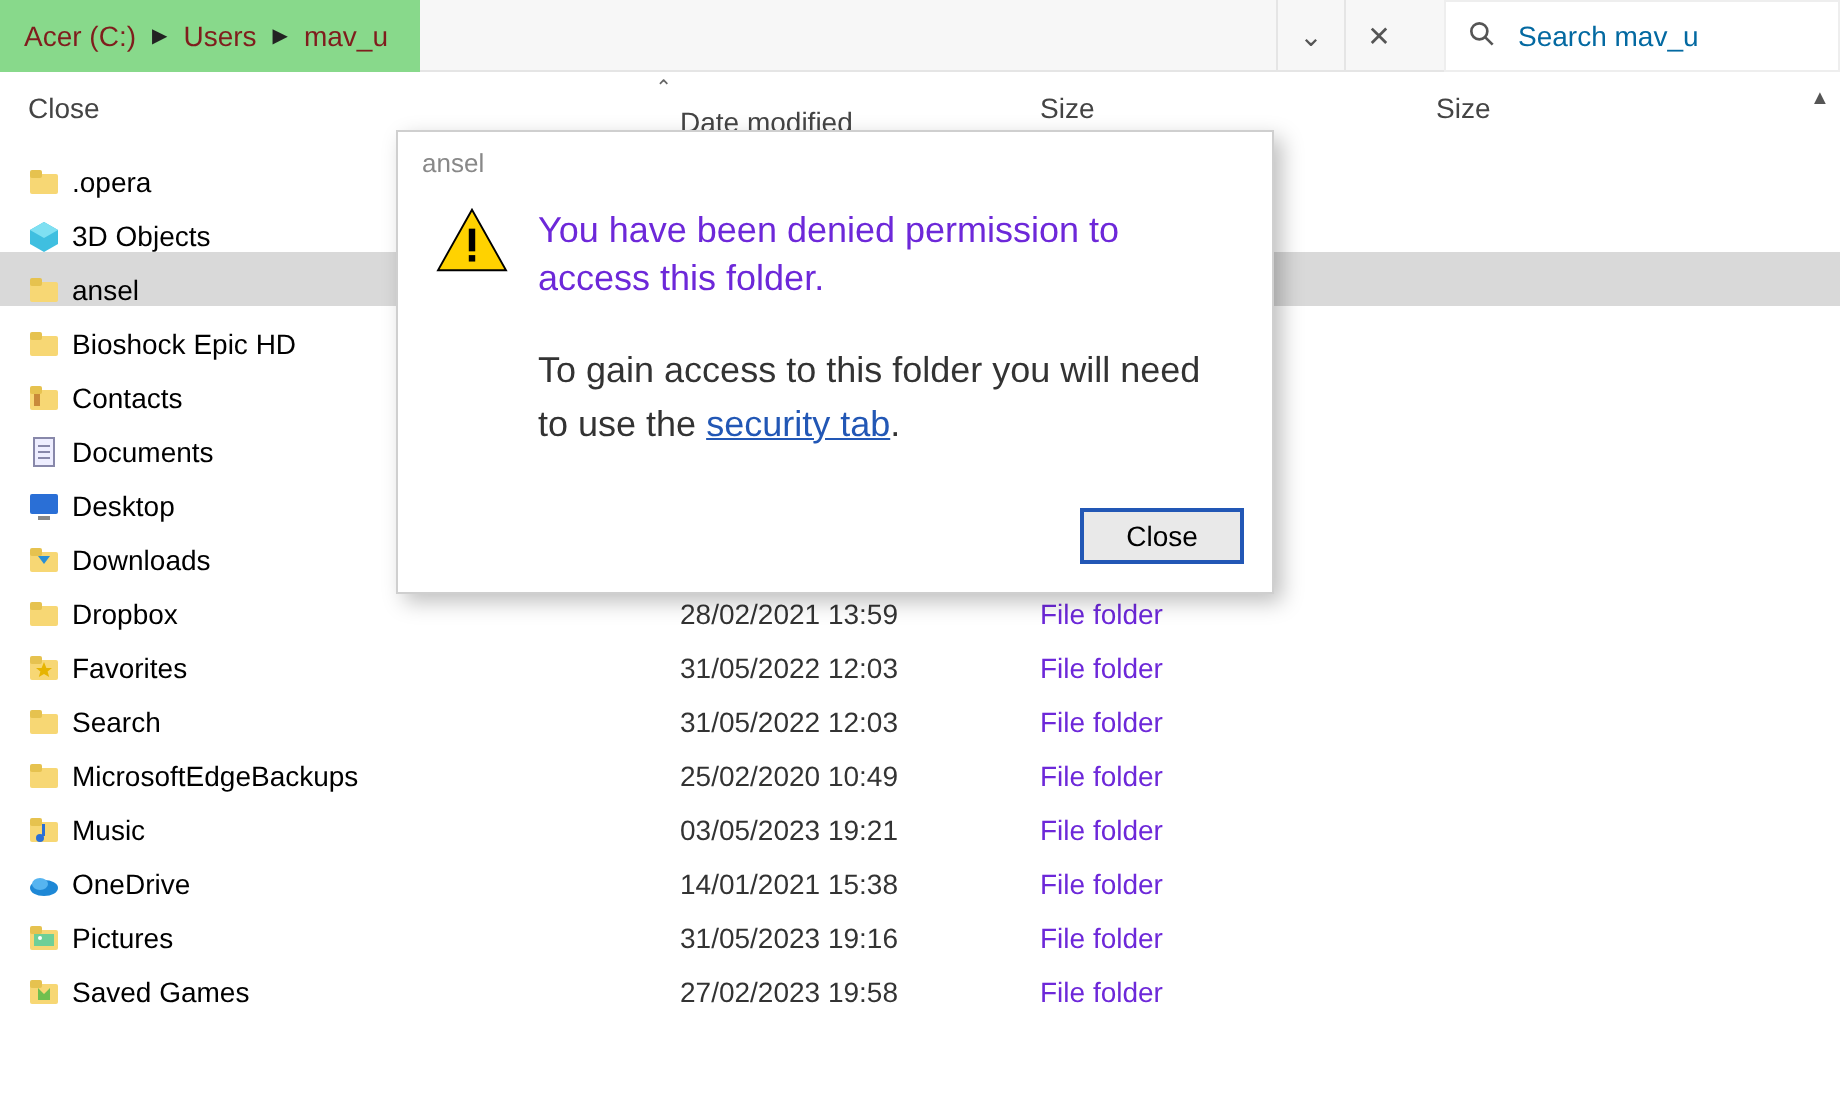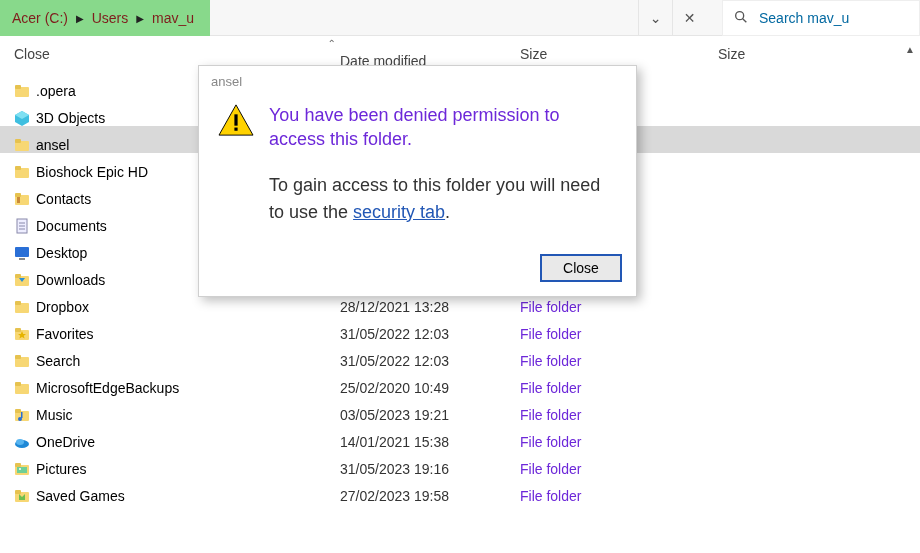--- a/index.html
+++ b/index.html
@@ -181,21 +181,21 @@
       <span class="ftype">File folder</span>
     </div>
     <div class="row">
       <span class="icon-cell">
         <svg width="16" height="16" viewBox="0 0 16 16">
           <rect x="1" y="4" width="14" height="10" rx="1" fill="#f7d774"></rect>
           <rect x="1" y="2" width="6" height="4" rx="1" fill="#e6c24f"></rect>
         </svg>
       </span>
       <span class="fname">Dropbox</span>
-      <span class="fdate">28/12/2021 13:28</span>
+      <span class="fdate">28/02/2021 13:59</span>
       <span class="ftype">File folder</span>
     </div>
     <div class="row">
       <span class="icon-cell">
         <svg width="16" height="16" viewBox="0 0 16 16">
           <rect x="1" y="4" width="14" height="10" rx="1" fill="#f7d774"></rect>
           <rect x="1" y="2" width="6" height="4" rx="1" fill="#e6c24f"></rect>
           <polygon points="8,5 9.2,8 12,8 9.8,9.8 10.6,12.5 8,11 5.4,12.5 6.2,9.8 4,8 6.8,8" fill="#e6b400"></polygon>
         </svg>
       </span>

